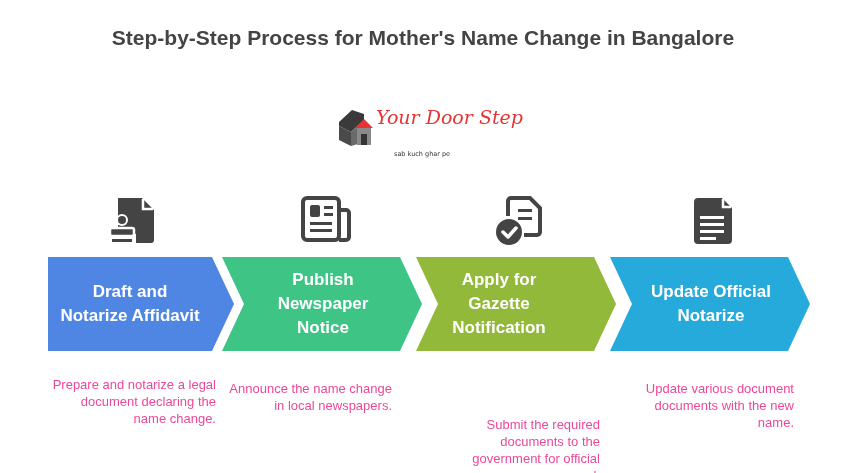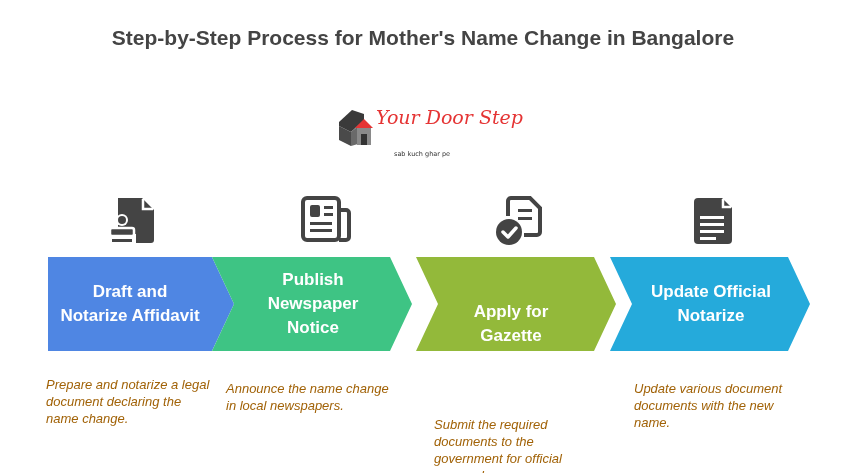--- a/index.html
+++ b/index.html
@@ -5,21 +5,21 @@
   html, body { margin:0; padding:0; background:#ffffff; }
   body { width:846px; height:473px; position:relative; overflow:hidden; font-family:"Liberation Sans", sans-serif; }
   .title { position:absolute; left:0; top:24px; width:846px; text-align:center; color:#444444; font-weight:bold; font-size:21px; line-height:28px; }
   .logo { position:absolute; left:336px; top:104px; width:180px; height:46px; }
   .logo-text { position:absolute; left:40px; top:2px; font-family:"DejaVu Serif", serif; font-style:italic; font-size:19px; color:#e53434; white-space:nowrap; letter-spacing:0px; }
   .logo-tag { position:absolute; left:58px; top:29px; font-family:"DejaVu Sans", sans-serif; font-size:6.5px; color:#333; white-space:nowrap;margin-top:17px; }
   .icon { position:absolute; top:194px; width:52px; height:52px; }
   .chev { position:absolute; top:257px; height:94px; }
   .chev svg { position:absolute; left:0; top:0; }
   .chev-label { position:absolute; top:0; height:94px; display:flex; align-items:center; justify-content:center; text-align:center; color:#ffffff; font-weight:bold; font-size:17px; line-height:24px; }
-  .desc { position:absolute; top:376px; width:170px; text-align:left; color:#a16207; font-size:13px; line-height:17px;font-style:italic; }
+  .desc { position:absolute; top:376px; width:170px; text-align:right; color:#ec4899; font-size:13px; line-height:17px; }
 </style>
 </head>
 <body>
 
 <div class="title">Step-by-Step Process for Mother's Name Change in Bangalore</div>
 
 <div class="logo">
   <svg width="40" height="46" viewBox="0 0 40 46" style="position:absolute;left:0;top:0;">
     <path d="M3 18 L16 6 L28 10 L28 16 L15 28 L3 22 Z" fill="#3a3a3a"></path>
     <path d="M3 22 L15 28 L15 42 L3 36 Z" fill="#4a4a4a"></path>
@@ -67,31 +67,31 @@
   <rect x="12" y="36" width="24" height="3" fill="#fff"></rect>
   <rect x="12" y="43" width="16" height="3" fill="#fff"></rect>
 </svg>
 
 <div class="chev" style="left:48px;width:186px;">
   <svg width="186" height="94">
       <polygon points="0,0 164,0 186,47 164,94 0,94" fill="#4f86e3"></polygon>
     </svg>
   <div class="chev-label" style="left:0;width:164px;padding:12px 12px;box-sizing:border-box;">Draft and Notarize Affidavit</div>
 </div>
-<div class="chev" style="left:212px;width:200px;">
+<div class="chev" style="left:222px;width:200px;">
   <svg width="200" height="94">
       <polygon points="0,0 178,0 200,47 178,94 0,94 22,47" fill="#3ec484"></polygon>
     </svg>
   <div class="chev-label" style="left:18px;width:166px;padding:0 14px;box-sizing:border-box;">Publish Newspaper Notice</div>
 </div>
 <div class="chev" style="left:416px;width:200px;">
   <svg width="200" height="94">
       <polygon points="0,0 178,0 200,47 178,94 0,94 22,47" fill="#93b93a"></polygon>
     </svg>
-  <div class="chev-label" style="left:12px;width:166px;padding:8px 14px;box-sizing:border-box;margin-top:32px;">Apply for Gazette Notification</div>
+  <div class="chev-label" style="left:0;width:166px;padding:8px 14px;box-sizing:border-box;">Apply for Gazette Notification</div>
 </div>
 <div class="chev" style="left:610px;width:200px;">
   <svg width="200" height="94">
       <polygon points="0,0 178,0 200,47 178,94 0,94 22,47" fill="#25aadb"></polygon>
     </svg>
   <div class="chev-label" style="left:18px;width:166px;padding:0 8px;box-sizing:border-box;">Update Official Notarize</div>
 </div>
 
 <div class="desc" style="left:46px;">Prepare and notarize a legal document declaring the name change.</div>
 <div class="desc" style="left:226px;top:380px;width:166px;">Announce the name change in local newspapers.</div>

